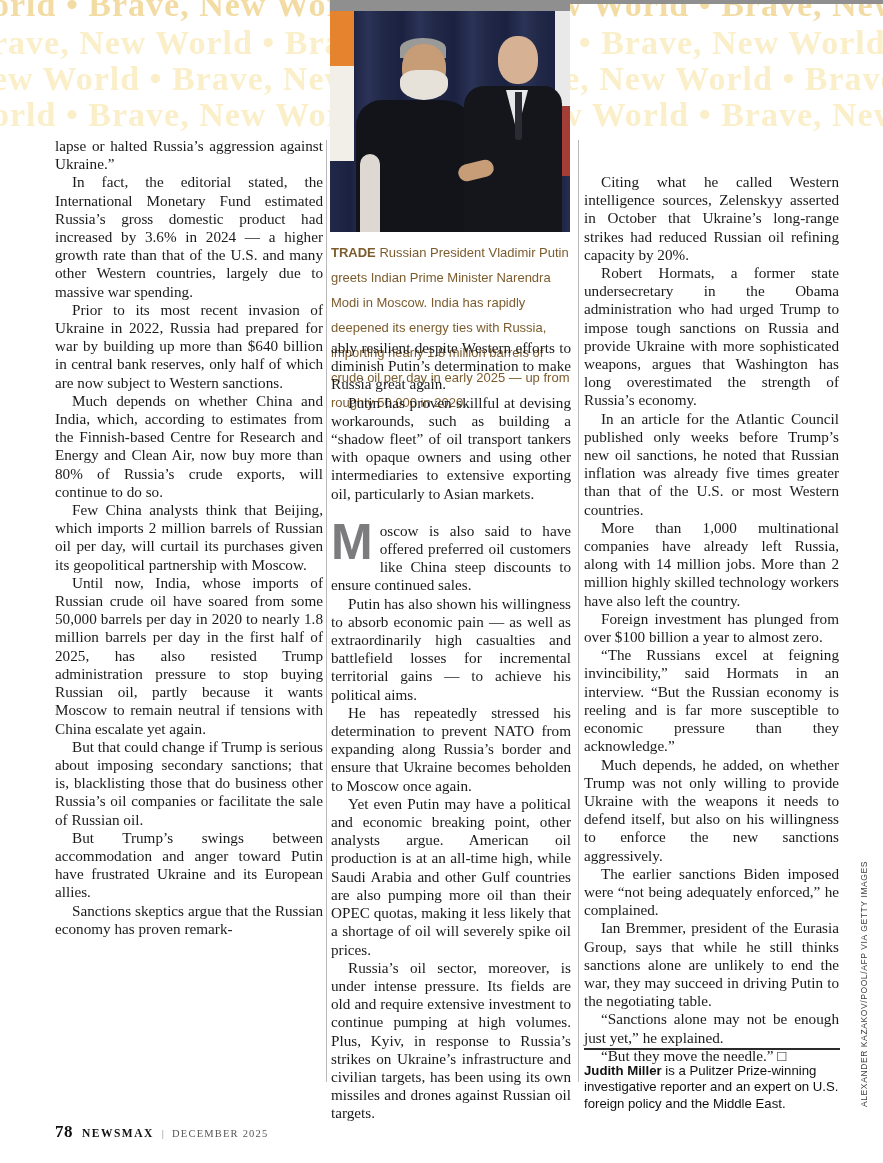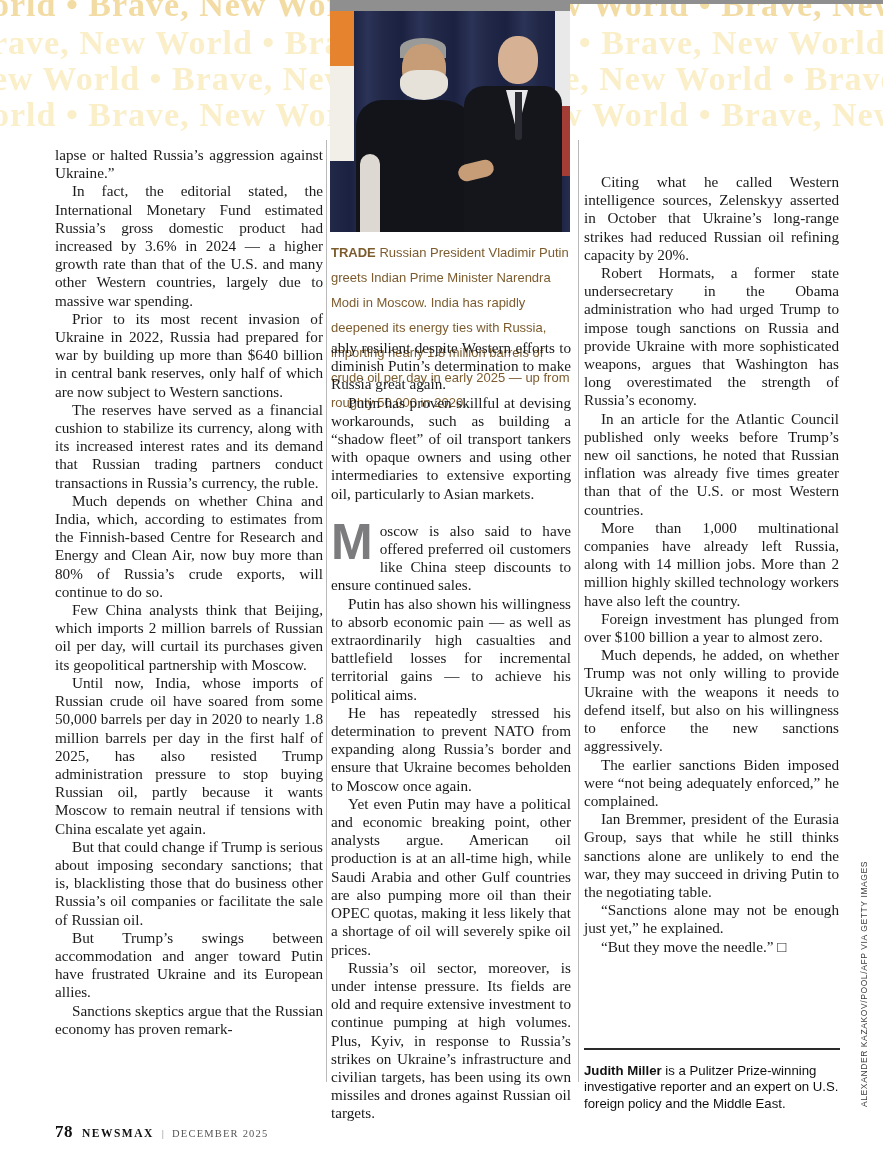--- a/index.html
+++ b/index.html
@@ -47,21 +47,21 @@
     font-family:"Liberation Sans", sans-serif; font-size:13px; line-height:25px;
     color:#7c5c2e; text-align:left;
   }
   .caption b { font-weight:bold; }
   
   .col { position:absolute; color:#1a1a1a; }
   .col p {
     font-size:15.2px; line-height:18.2px; text-align:justify; text-indent:17px;
   }
   .col p.noindent { text-indent:0; }
-  .col1 { left:55px; top:137px; width:268px;margin-top:9px; }
+  .col1 { left:55px; top:137px; width:268px; }
   .col2 { left:331px; top:339px; width:240px; }
   .col3 { left:584px; top:137px; width:255px;margin-top:36px; }
   .divider { position:absolute; top:140px; width:1px; height:942px; background:#b9b9b9; }
   .divider.d1 { left:326px; }
   .divider.d2 { left:578px; }
   
   .dropcap-para { margin-top:19px; }
   .dropcap {
     float:left; font-family:"Liberation Sans", sans-serif; font-weight:bold;
     font-size:50px; line-height:37px; color:#7c7c7e; margin:2px 7px 0 0;
@@ -119,21 +119,20 @@
 
   <div class="caption"><b>TRADE</b><span> Russian President Vladimir Putin greets Indian Prime Minister Narendra Modi in Moscow. India has rapidly deepened its energy ties with Russia, importing nearly 1.8 million barrels of crude oil per day in early 2025 — up from roughly 50,000 in 2020.</span></div>
 
   <div class="divider d1"></div>
   <div class="divider d2"></div>
 
   <div class="col col1">
     <p class="noindent">lapse or halted Russia’s aggression against Ukraine.”</p>
     <p>In fact, the editorial stated, the International Monetary Fund estimated Russia’s gross domestic product had increased by 3.6% in 2024 — a higher growth rate than that of the U.S. and many other Western countries, largely due to massive war spending.</p>
     <p>Prior to its most recent invasion of Ukraine in 2022, Russia had prepared for war by building up more than $640 billion in central bank reserves, only half of which are now subject to Western sanctions.</p>
-    <p>The reserves have served as a financial cushion to stabilize its currency, along with its increased interest rates and its demand that Russian trading partners conduct transactions in Russia’s currency, the ruble.</p>
     <p>Much depends on whether China and India, which, according to estimates from the Finnish-based Centre for Research and Energy and Clean Air, now buy more than 80% of Russia’s crude exports, will continue to do so.</p>
     <p>Few China analysts think that Beijing, which imports 2 million barrels of Russian oil per day, will curtail its purchases given its geopolitical partnership with Moscow.</p>
     <p>Until now, India, whose imports of Russian crude oil have soared from some 50,000 barrels per day in 2020 to nearly 1.8 million barrels per day in the first half of 2025, has also resisted Trump administration pressure to stop buying Russian oil, partly because it wants Moscow to remain neutral if tensions with China escalate yet again.</p>
     <p>But that could change if Trump is serious about imposing secondary sanctions; that is, blacklisting those that do business other Russia’s oil companies or facilitate the sale of Russian oil.</p>
     <p>But Trump’s swings between accommodation and anger toward Putin have frustrated Ukraine and its European allies.</p>
     <p>Sanctions skeptics argue that the Russian economy has proven remark-</p>
   </div>
 
   <div class="col col2">
     <p class="noindent">ably resilient despite Western efforts to diminish Putin’s determination to make Russia great again.</p>
@@ -144,20 +143,21 @@
     <p>Yet even Putin may have a political and economic breaking point, other analysts argue. American oil production is at an all-time high, while Saudi Arabia and other Gulf countries are also pumping more oil than their OPEC quotas, making it less likely that a shortage of oil will severely spike oil prices.</p>
     <p>Russia’s oil sector, moreover, is under intense pressure. Its fields are old and require extensive investment to continue pumping at high volumes. Plus, Kyiv, in response to Russia’s strikes on Ukraine’s infrastructure and civilian targets, has been using its own missiles and drones against Russian oil targets.</p>
   </div>
 
   <div class="col col3">
     <p>Citing what he called Western intelligence sources, Zelenskyy asserted in October that Ukraine’s long-range strikes had reduced Russian oil refining capacity by 20%.</p>
     <p>Robert Hormats, a former state undersecretary in the Obama administration who had urged Trump to impose tough sanctions on Russia and provide Ukraine with more sophisticated weapons, argues that Washington has long overestimated the strength of Russia’s economy.</p>
     <p>In an article for the Atlantic Council published only weeks before Trump’s new oil sanctions, he noted that Russian inflation was already five times greater than that of the U.S. or most Western countries.</p>
     <p>More than 1,000 multinational companies have already left Russia, along with 14 million jobs. More than 2 million highly skilled technology workers have also left the country.</p>
     <p>Foreign investment has plunged from over $100 billion a year to almost zero.</p>
+    <p>“The Russians excel at feigning invincibility,” said Hormats in an interview. “But the Russian economy is reeling and is far more susceptible to economic pressure than they acknowledge.”</p>
     <p>Much depends, he added, on whether Trump was not only willing to provide Ukraine with the weapons it needs to defend itself, but also on his willingness to enforce the new sanctions aggressively.</p>
     <p>The earlier sanctions Biden imposed were “not being adequately enforced,” he complained.</p>
     <p>Ian Bremmer, president of the Eurasia Group, says that while he still thinks sanctions alone are unlikely to end the war, they may succeed in driving Putin to the negotiating table.</p>
     <p>“Sanctions alone may not be enough just yet,” he explained.</p>
     <p>“But they move the needle.” □</p>
   </div>
 
   <div class="bio"><b>Judith Miller</b><span> is a Pulitzer Prize-winning investigative reporter and an expert on U.S. foreign policy and the Middle East.</span></div>
 
   <div class="footer">

